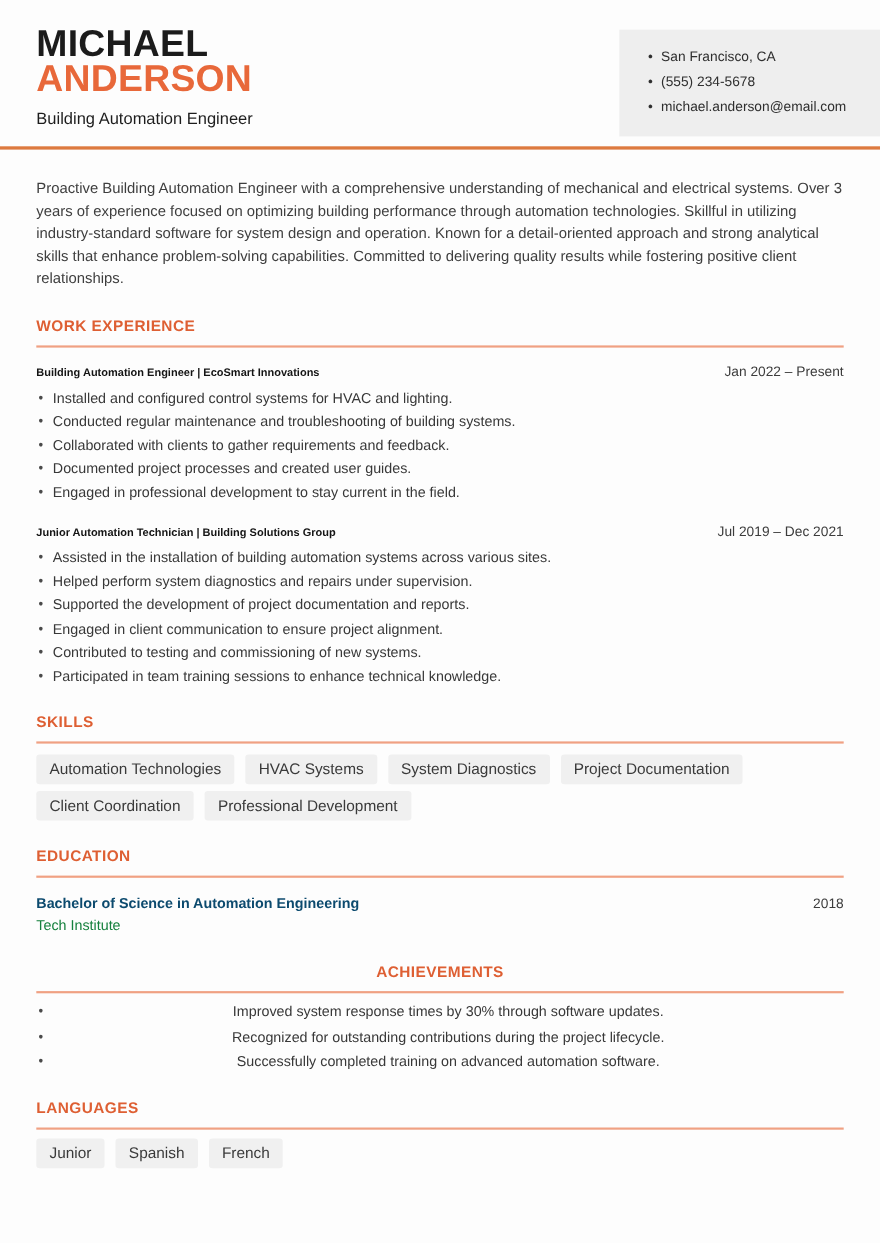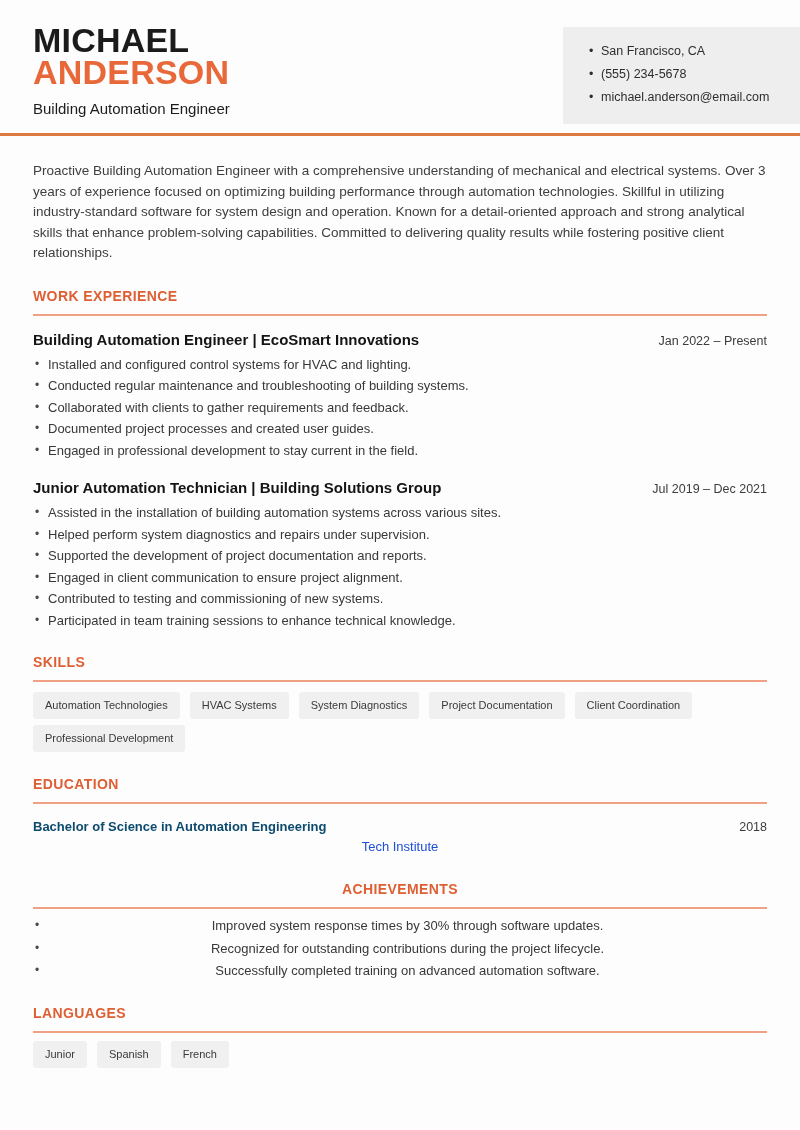--- a/index.html
+++ b/index.html
@@ -39,43 +39,43 @@
 
   .section { margin-top:24px; }
   .section-title {
     font-size:14px; font-weight:bold; letter-spacing:0.4px; color:#de5f33;
   }
   .section-rule { border-bottom:2px solid #f0a183; margin-top:10px; }
 
   .job { margin-top:15px; }
   .job + .job { margin-top:22px; }
   .job-head { display:flex; justify-content:space-between; align-items:baseline; }
-  .job-title { font-size:15px; font-weight:bold; color:#141414; }
+  .job-title { font-size:10px; font-weight:bold; color:#141414; }
   .job-dates { font-size:12.5px; color:#3c3c3c; white-space:nowrap; }
 
   ul.bullets { margin-top:10px; }
   ul.bullets li {
     list-style:none; position:relative; padding-left:15px;
     font-size:13px; line-height:13.5px; color:#383838; margin-bottom:8px;
   }
   ul.bullets li::before {
     content:"•"; position:absolute; left:2px; top:0; color:#4a4a4a; font-size:12px;
   }
 
   .chips { margin-top:10px; display:flex; flex-wrap:wrap; gap:6px 10px; }
   .chip {
     background:#f0f0f0; border-radius:3px; padding:7px 12px;
-    font-size:11px; color:#3a3a3a; line-height:13px; white-space:nowrap;
+    font-size:14px; color:#3a3a3a; line-height:13px; white-space:nowrap;
   }
   .chips.tight { margin-top:8px; }
 
   .edu-row { margin-top:15px; display:flex; justify-content:space-between; align-items:baseline; }
   .edu-degree { font-size:13px; font-weight:bold; color:#0c4a6e; }
   .edu-year { font-size:12.5px; color:#3c3c3c; }
-  .edu-school { margin-top:5px; font-size:13px; color:#1d4ed8;text-align:center; }
+  .edu-school { margin-top:5px; font-size:13px; color:#15803d; }
 
   .sec-skills { margin-top:27px; }
   .sec-achievements { margin-top:27px;text-align:center; }
   .sec-languages { margin-top:27px; }
   .sec-achievements ul.bullets li { margin-bottom:9px; }
 </style>
 </head>
 <body>
 
 <div class="sheet">

